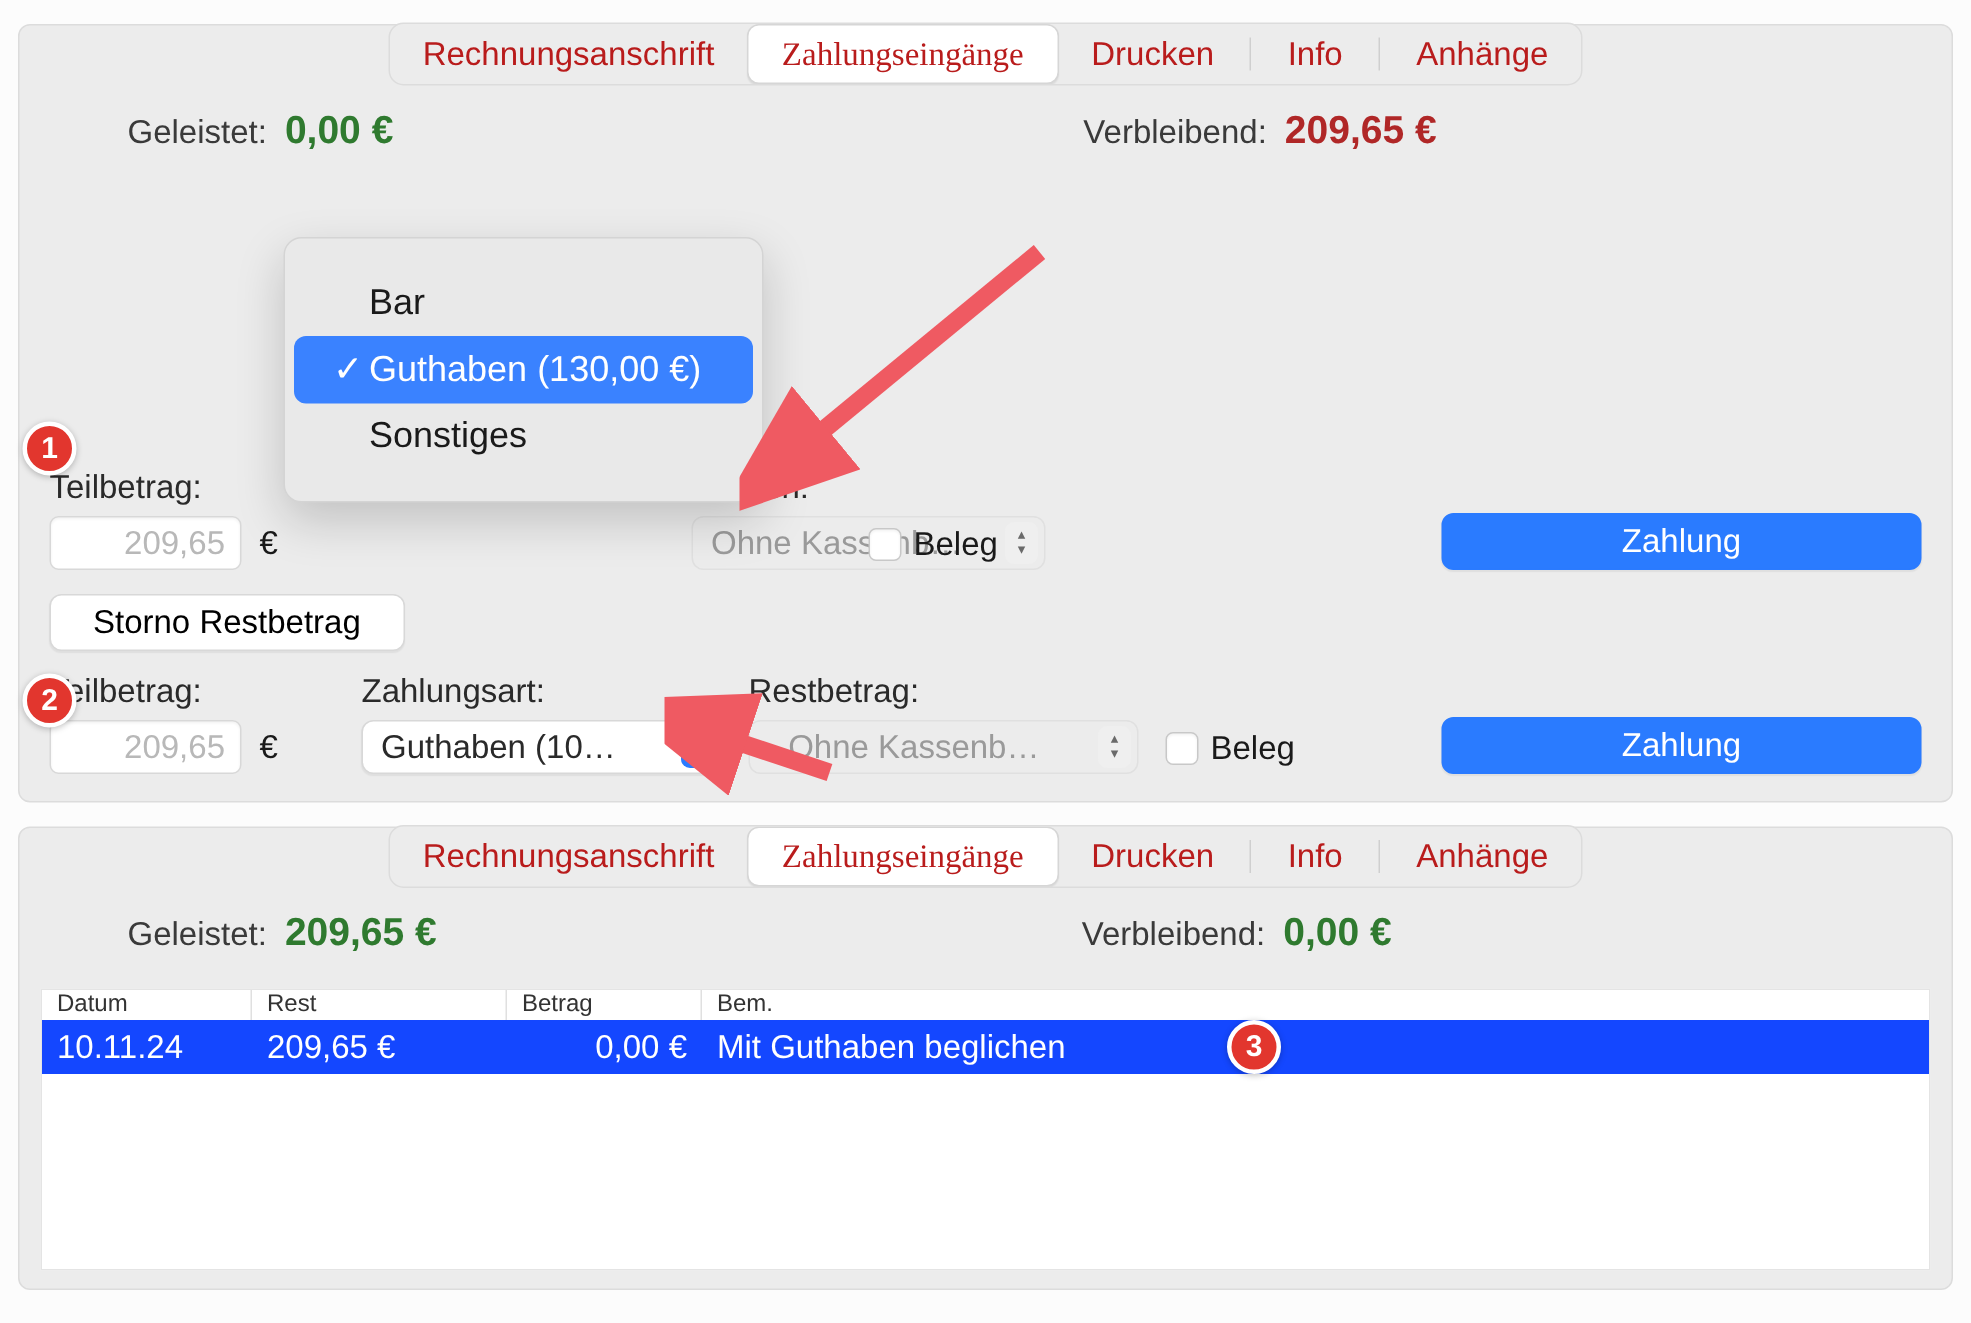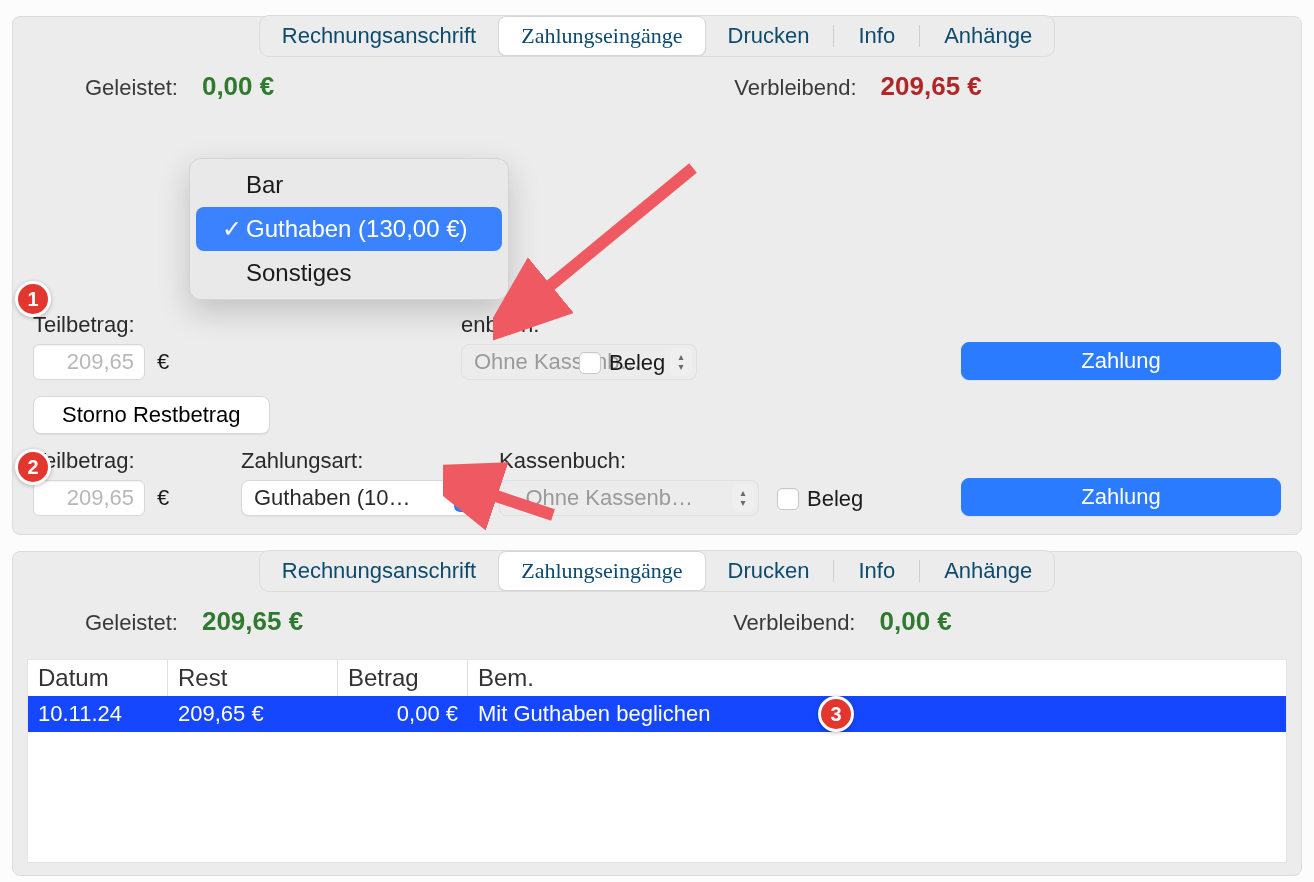--- a/index.html
+++ b/index.html
@@ -32,21 +32,21 @@
     display: flex;
     background: #ececec;
     border: 1px solid #dcdcdc;
     border-radius: 10px;
     overflow: hidden;
     height: 42px;
     align-items: center;
   }
   .tab {
     padding: 6px 22px;
-    color: #0c4a6e;
+    color: #b91c1c;
     cursor: default;
     height: 100%;
     display: flex;
     align-items: center;
   }
   .tab.active {
     background: #ffffff;
     border: 1px solid #d6d6d6;
     border-radius: 8px;
     box-shadow: 0 1px 1px rgba(0,0,0,0.08);
@@ -57,38 +57,38 @@
     height: 22px;
     background: #cfcfcf;
     margin: 0 2px;
   }
   .summary {
     display: flex;
     gap: 60px;
     padding: 4px 28px 16px 72px;
     align-items: baseline;
   }
-  .summary .block { display: flex; gap: 24px; align-items: baseline; text-align: right; }
+  .summary .block { display: flex; gap: 12px; align-items: baseline; text-align: right; }
   .summary .label { color: #3a3a3a; }
   .amt-green { color: #2f7a2f; font-weight: 700; font-size: 26px;}
   .amt-red   { color: #b02727; font-weight: 700; font-size: 26px;}
 
   .row {
     display: flex;
     align-items: flex-end;
     gap: 18px;
     padding: 4px 20px 6px 20px;
     position: relative;
   }
   .field { display: flex; flex-direction: column; gap: 4px; }
   .field.inline { flex-direction: row; align-items: center; gap: 8px; }
   .fld-label { color: #2a2a2a; font-size: 22px; margin-bottom: 2px; }
 
   input.num {
-    width: 112px;
+    width: 128px;
     height: 36px;
     border: 1px solid #d8d8d8;
     border-radius: 6px;
     background: #fff;
     color: #b8b8b8;
     font-size: 22px;
     text-align: right;
     padding: 0 10px;
     box-shadow: inset 0 1px 2px rgba(0,0,0,0.06);
   }
@@ -147,21 +147,21 @@
     width: 320px;
   }
 
   
   .popup {
     position: absolute;
     background: #e9e9e9;
     border: 1px solid #d4d4d4;
     border-radius: 12px;
     box-shadow: 0 12px 32px rgba(0,0,0,0.18);
-    padding: 4px 6px;
+    padding: 21px 6px;
     z-index: 20;
   }
   .popup .item {
     padding: 8px 26px;
     border-radius: 8px;
     font-size: 24px;
     color: #1a1a1a;
     display: flex; align-items: center; gap: 8px;
     white-space: nowrap;
   }
@@ -186,23 +186,23 @@
   }
 
   
   .tablewrap {
     background: #fff;
     margin: 6px 14px 0 14px;
     border: 1px solid #e4e4e4;
   }
   .thead {
     display: flex;
-    height: 36px;
-    align-items: center;
-    font-size: 24px;
+    height: 20px;
+    align-items: center;
+    font-size: 16px;
     color: #333;
   }
   .th { padding: 0 10px; border-right: 1px solid #e0e0e0; height: 100%; display:flex; align-items:center;}
   .th:last-child { border-right: none; flex:1;}
   .trow {
     display: flex;
     height: 36px;
     align-items: center;
     background: #1447ff;
     color: #fff;
@@ -335,21 +335,21 @@
 
     <div class="field" style="width:240px; margin-left:30px;">
       <span class="fld-label">Zahlungsart:</span>
       <div class="select">
         <span class="txt">Guthaben (10…</span>
         <div class="stepper blue">▴<br>▾</div>
       </div>
     </div>
 
     <div class="field" style="width:260px;">
-      <span class="fld-label">Kassenbuch:</span>
+      <span class="fld-label">Restbetrag:</span>
       <div class="select ghost">
         <span class="txt">- Ohne Kassenb…</span>
         <div class="stepper">▴<br>▾</div>
       </div>
     </div>
 
     <div class="field inline" style="margin-bottom:4px;">
       <div class="checkbox"></div>
       <span>Beleg</span>
     </div>

